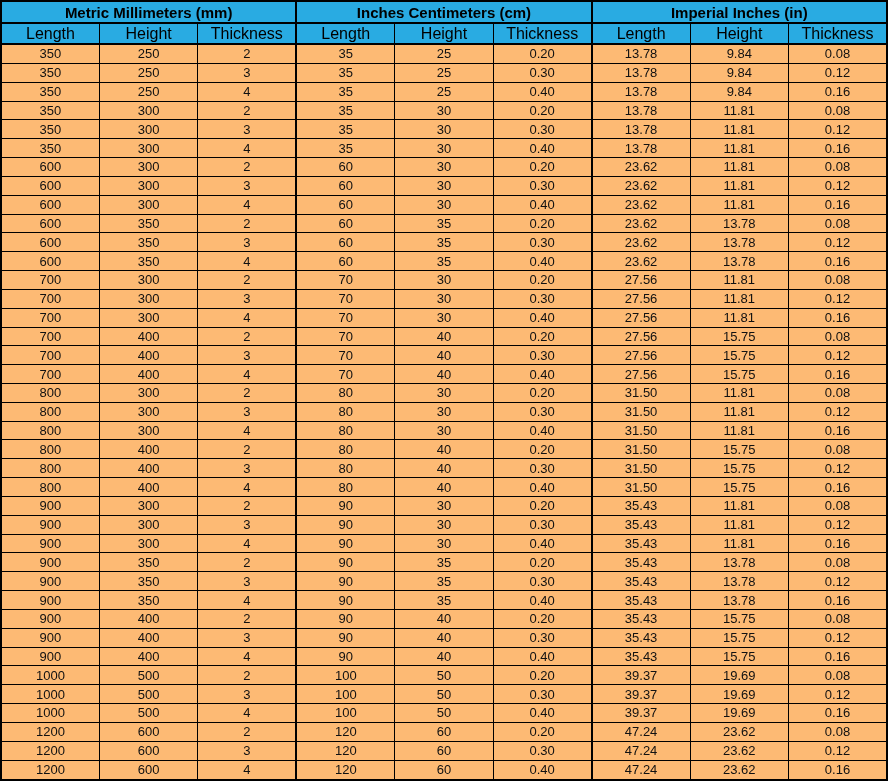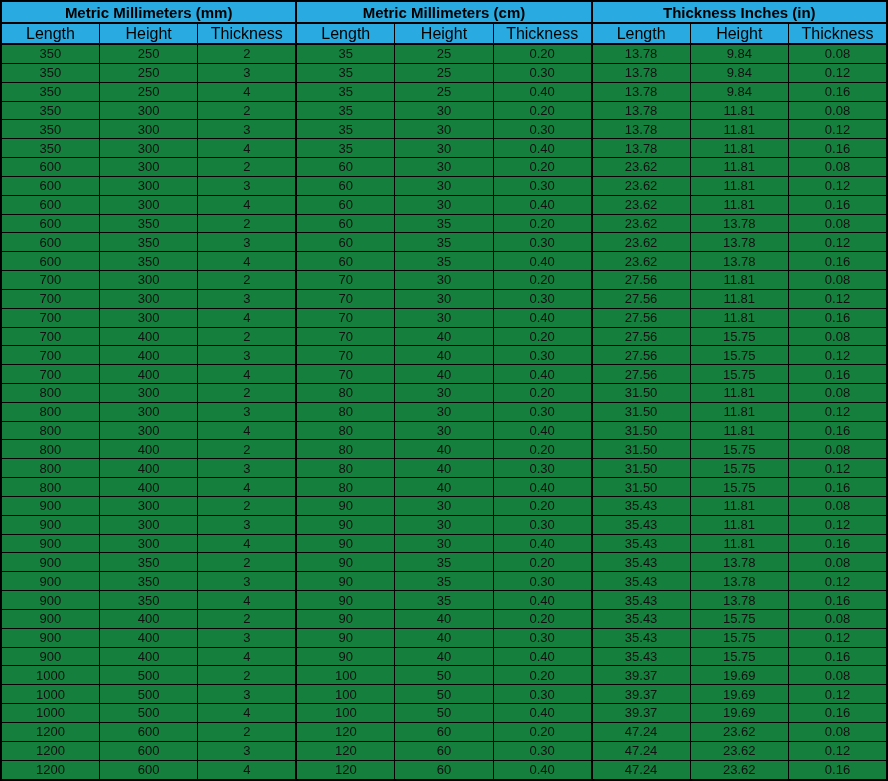--- a/index.html
+++ b/index.html
@@ -7,21 +7,21 @@
     padding: 0;
     background: #ffffff;
   }
   table.conversion {
     border-collapse: collapse;
     table-layout: fixed;
     width: 888px;
     height: 781px;
     border: 2px solid #000000;
     font-family: "Liberation Sans", sans-serif;
-    background: #15803d;
+    background: #fdba74;
   }
   th, td {
     border: 1px solid #000000;
     text-align: center;
     vertical-align: middle;
     padding: 0;
     white-space: nowrap;
     overflow: hidden;
   }
   th.section-title {
@@ -59,22 +59,22 @@
     <col style="width:11.111%">
       <col style="width:11.111%">
       <col style="width:11.111%">
     <col style="width:11.111%">
       <col style="width:11.111%">
       <col style="width:11.112%">
   </colgroup>
   <thead>
     <tr>
       <th colspan="3" class="section-title">Metric Millimeters (mm)</th>
-      <th colspan="3" class="section-title sec-start">Metric Millimeters (cm)</th>
-      <th colspan="3" class="section-title sec-start">Thickness Inches (in)</th>
+      <th colspan="3" class="section-title sec-start">Inches Centimeters (cm)</th>
+      <th colspan="3" class="section-title sec-start">Imperial Inches (in)</th>
     </tr>
     <tr>
       <th class="col-header">Length</th>
       <th class="col-header">Height</th>
       <th class="col-header">Thickness</th>
       <th class="col-header sec-start">Length</th>
       <th class="col-header">Height</th>
       <th class="col-header">Thickness</th>
       <th class="col-header sec-start">Length</th>
       <th class="col-header">Height</th>

